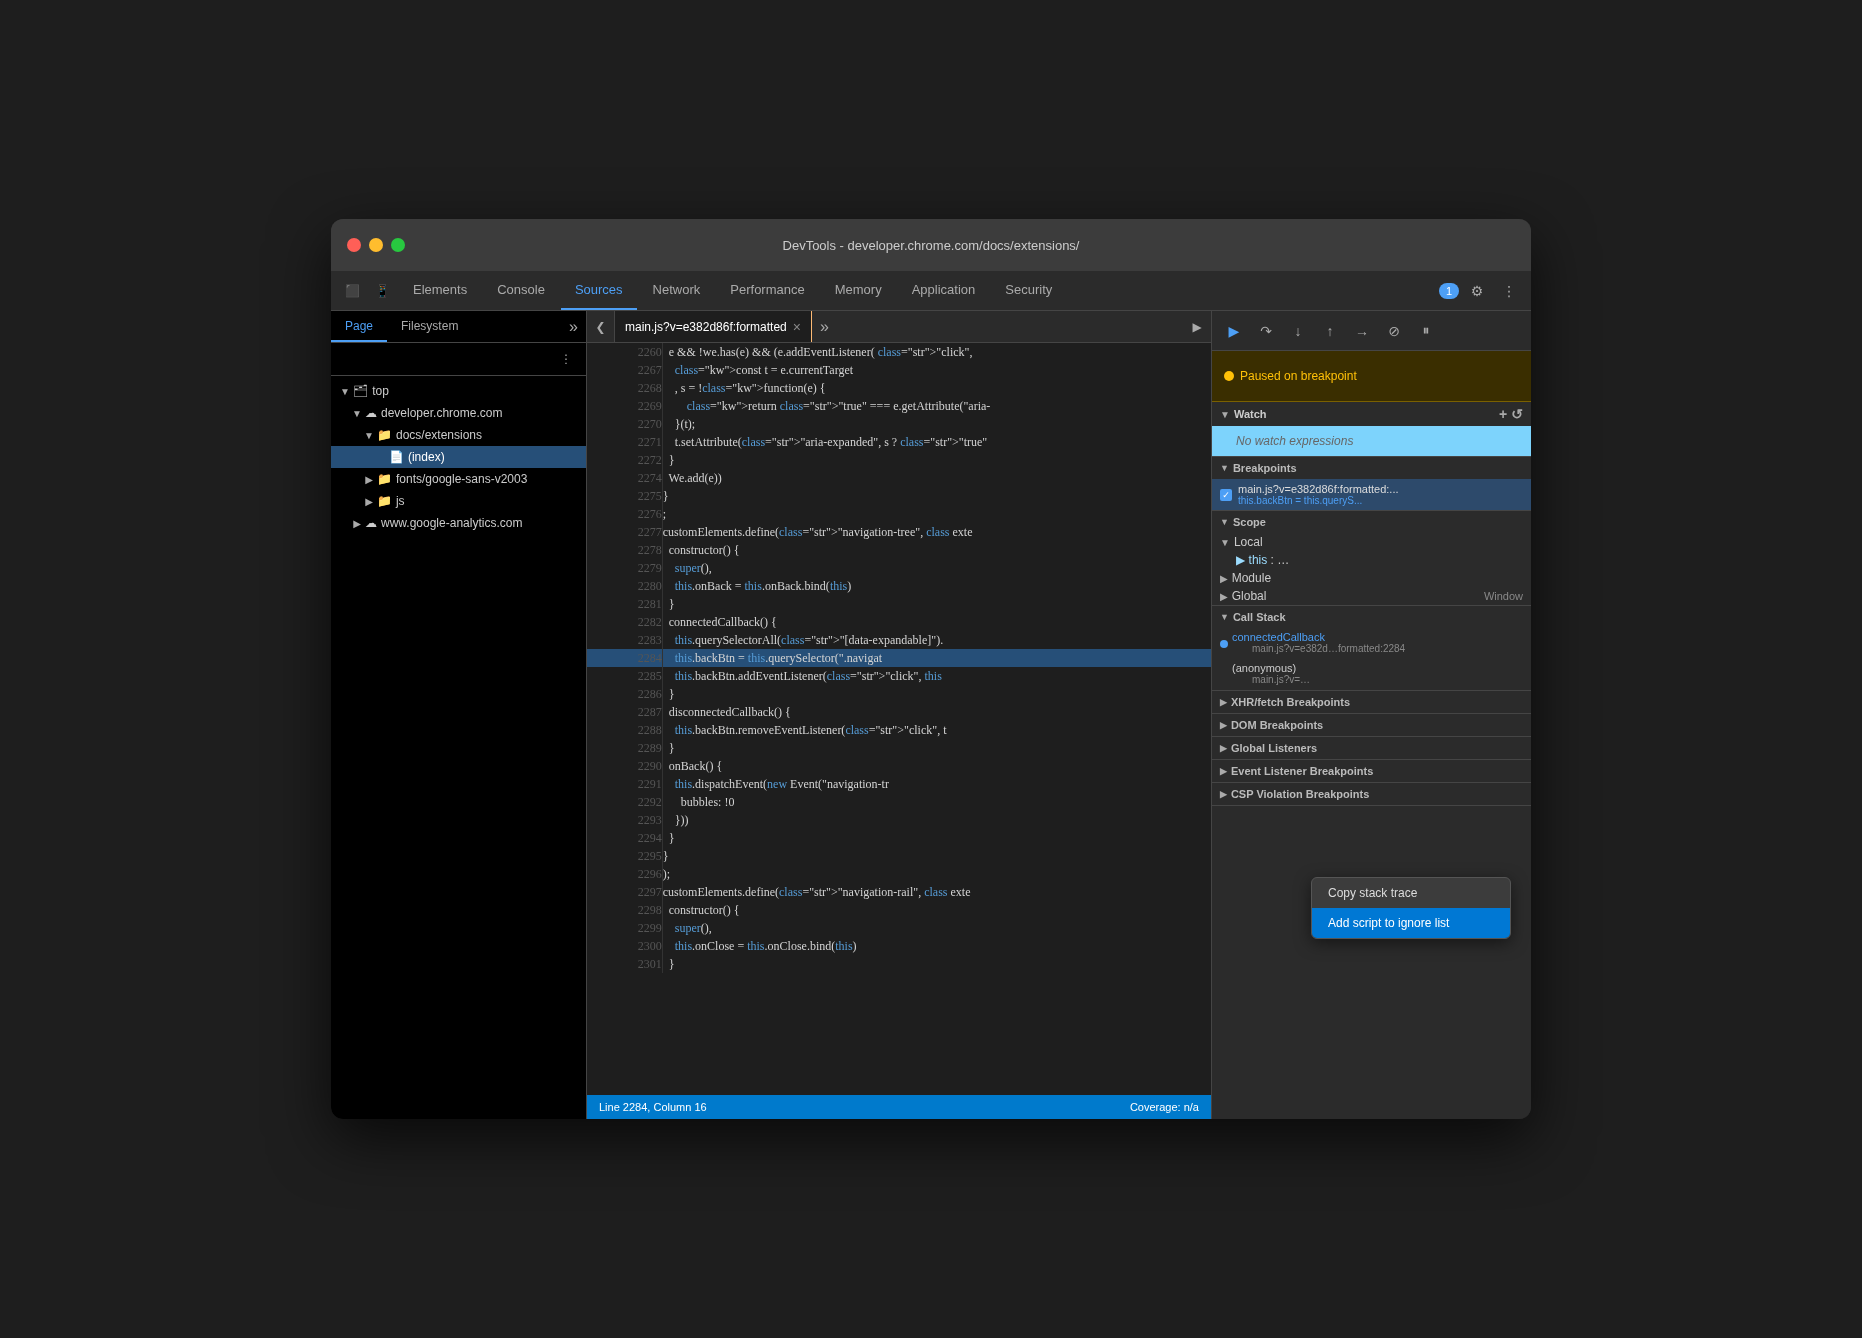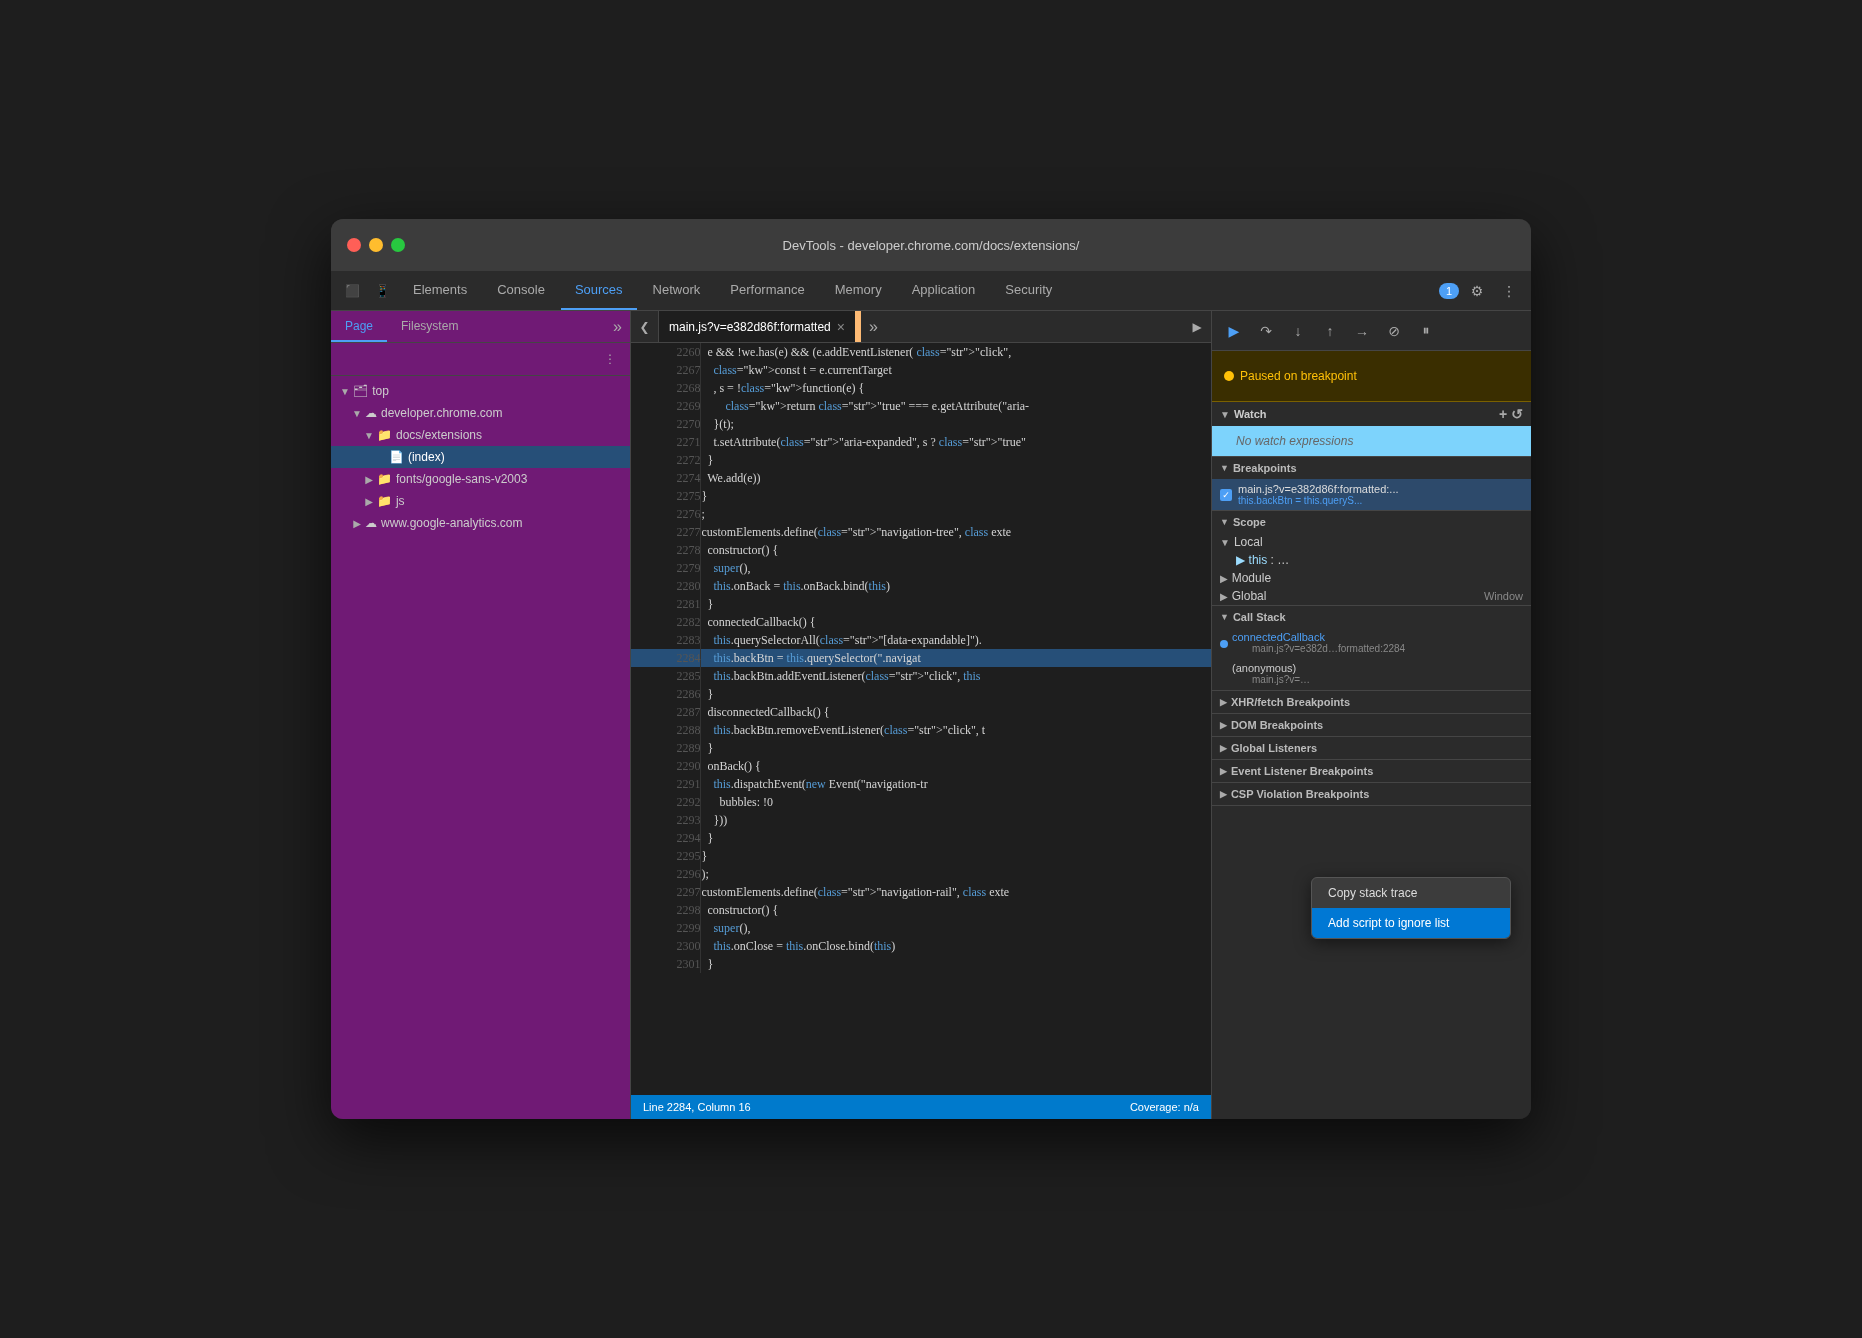--- a/index.html
+++ b/index.html
@@ -119,22 +119,22 @@
       font-size: 14px;
     }
     
     .main-content {
       display: flex;
       flex: 1;
       overflow: hidden;
     }
     
     .sidebar {
-      width: 300px;
-      background: #701a75;
+      width: 256px;
+      background: #000000;
       border-right: 1px solid #454545;
       display: flex;
       flex-direction: column;
       flex-shrink: 0;
     }
     .sidebar-tabs {
       display: flex;
       border-bottom: 1px solid #454545;
       height: 32px;
       align-items: stretch;
@@ -231,21 +231,21 @@
       font-size: 12px;
       border-right: 1px solid #454545;
     }
     .editor-tab {
       display: flex;
       align-items: center;
       padding: 0 10px;
       font-size: 12px;
       color: #ccc;
       cursor: pointer;
-      border-right: 6px solid #fdba74;
+      border-right: 1px solid #fdba74;
       gap: 6px;
     }
     .editor-tab.active {
       background: #1e1e1e;
       color: #fff;
     }
     .editor-tab .close { color: #888; font-size: 14px; }
     .editor-tab-more {
       display: flex;
       align-items: center;

